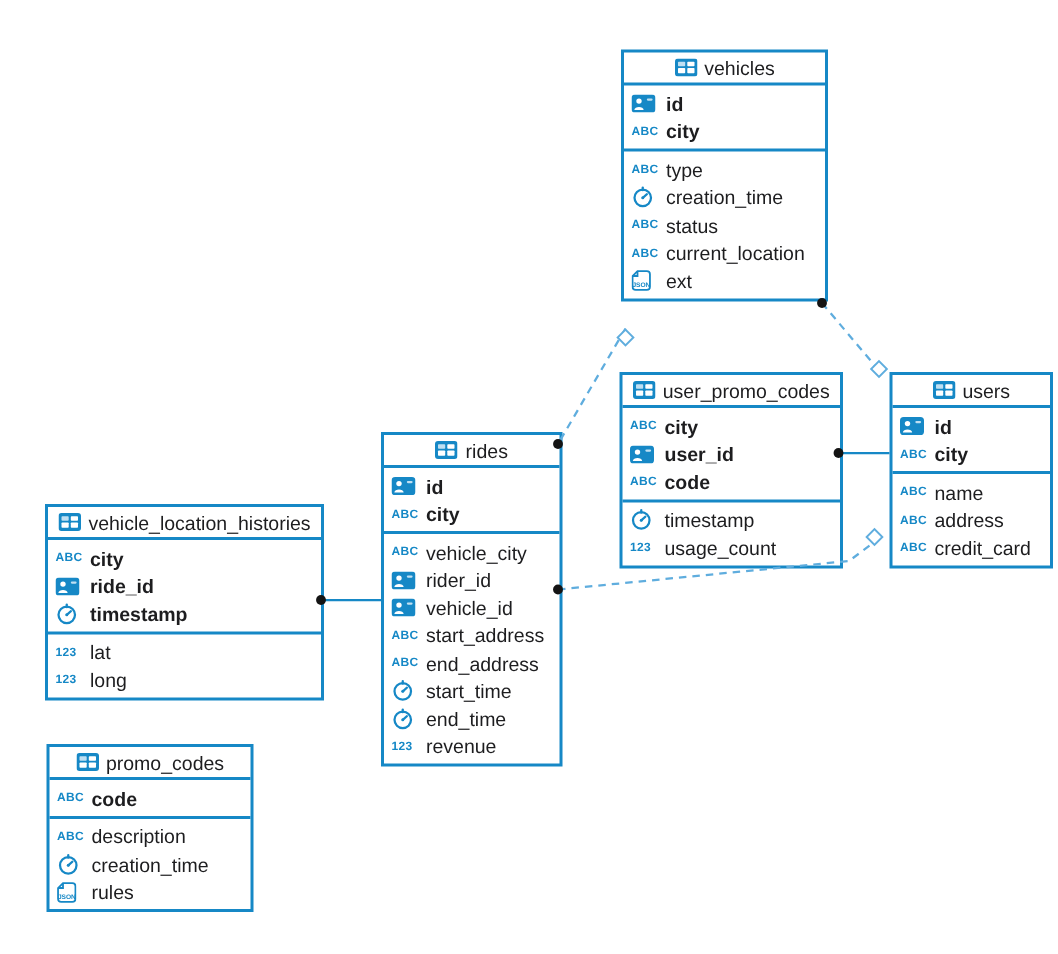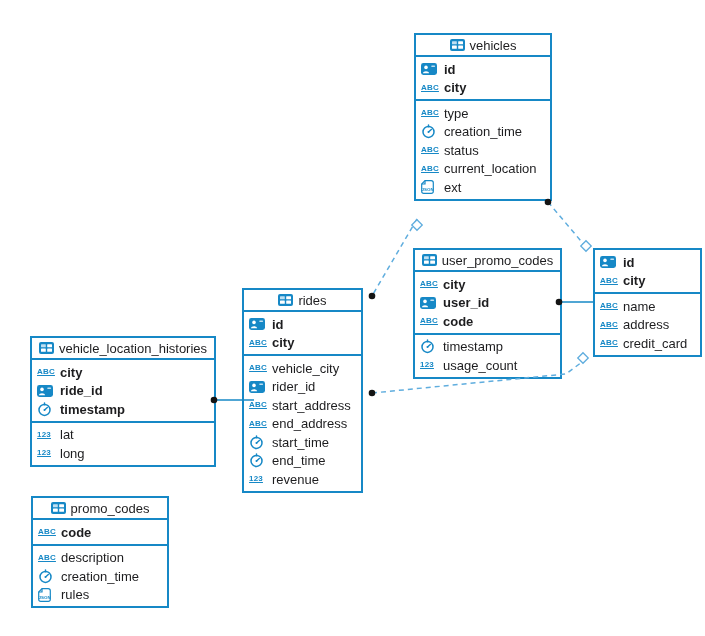--- a/index.html
+++ b/index.html
@@ -17,21 +17,21 @@
   }
   .tname{font-size:13px;white-space:nowrap;}
   .section{padding:3px 0 2px;}
   .section.pk{border-bottom:2px solid var(--blue,#1688c6);}
   .section.pk .cname{font-weight:700;}
   .row{height:18.5px;display:flex;align-items:center;gap:5px;padding:0 5px;}
   .icon{flex:0 0 18px;width:18px;display:flex;align-items:center;justify-content:flex-start;}
   .icon svg{display:block;}
   .tlabel{
     font-size:8px;font-weight:700;color:var(--blue,#1688c6);
-    letter-spacing:.2px;line-height:1;text-decoration:underline;
+    letter-spacing:.2px;line-height:1;
   }
   .cname{white-space:nowrap;}
   #wires{
     position:absolute;left:0;top:0;width:705px;height:636px;
     pointer-events:none;z-index:5;
   }
   .wire{fill:none;stroke-width:1.5px;}
   .wire.dashed{stroke:var(--line,#5fadde);stroke-dasharray:5 4;}
   .wire.solid{stroke:var(--blue,#1688c6);}
 </style>
@@ -165,20 +165,32 @@
         </div>
         <div class="row">
           <span class="icon">
             <span class="tlabel">123</span>
           </span>
           <span class="cname">usage_count</span>
         </div>
       </div>
     </div>
     <div class="table" style="left: 593px; top: 248px; width: 105px;">
+      <div class="thead">
+        <span class="icon" style="flex: 0 0 15px; width: 15px;">
+          <svg width="15" height="12" viewBox="0 0 15 12">
+            <rect x="0" y="0" width="15" height="12" rx="2" fill="#1688c6"></rect>
+            <rect x="2" y="2.2" width="4.8" height="3" rx="0.5" fill="#bfdff2"></rect>
+            <rect x="8.2" y="2.2" width="4.8" height="3" rx="0.5" fill="#ffffff"></rect>
+            <rect x="2" y="6.4" width="4.8" height="3.4" rx="0.5" fill="#ffffff"></rect>
+            <rect x="8.2" y="6.4" width="4.8" height="3.4" rx="0.5" fill="#ffffff"></rect>
+          </svg>
+        </span>
+        <span class="tname">users</span>
+      </div>
       <div class="section pk">
         <div class="row">
           <span class="icon">
             <svg width="16" height="12" viewBox="0 0 16 12">
               <rect width="16" height="12" rx="2.4" fill="#1688c6"></rect>
               <circle cx="5" cy="4.4" r="1.8" fill="#ffffff"></circle>
               <path d="M1.9 10.3 C1.9 7.6 8.1 7.6 8.1 10.3 Z" fill="#ffffff"></path>
               <rect x="10.2" y="2.6" width="3.9" height="1.5" rx="0.75" fill="#bfdff2"></rect>
             </svg>
           </span>
@@ -205,21 +217,21 @@
           <span class="cname">address</span>
         </div>
         <div class="row">
           <span class="icon">
             <span class="tlabel">ABC</span>
           </span>
           <span class="cname">credit_card</span>
         </div>
       </div>
     </div>
-    <div class="table" style="left: 242px; top: 288px; width: 117px;">
+    <div class="table" style="left: 254px; top: 288px; width: 117px;">
       <div class="thead">
         <span class="icon" style="flex: 0 0 15px; width: 15px;">
           <svg width="15" height="12" viewBox="0 0 15 12">
             <rect x="0" y="0" width="15" height="12" rx="2" fill="#1688c6"></rect>
             <rect x="2" y="2.2" width="4.8" height="3" rx="0.5" fill="#bfdff2"></rect>
             <rect x="8.2" y="2.2" width="4.8" height="3" rx="0.5" fill="#ffffff"></rect>
             <rect x="2" y="6.4" width="4.8" height="3.4" rx="0.5" fill="#ffffff"></rect>
             <rect x="8.2" y="6.4" width="4.8" height="3.4" rx="0.5" fill="#ffffff"></rect>
           </svg>
         </span>
@@ -254,20 +266,31 @@
         <div class="row">
           <span class="icon">
             <svg width="16" height="12" viewBox="0 0 16 12">
               <rect width="16" height="12" rx="2.4" fill="#1688c6"></rect>
               <circle cx="5" cy="4.4" r="1.8" fill="#ffffff"></circle>
               <path d="M1.9 10.3 C1.9 7.6 8.1 7.6 8.1 10.3 Z" fill="#ffffff"></path>
               <rect x="10.2" y="2.6" width="3.9" height="1.5" rx="0.75" fill="#bfdff2"></rect>
             </svg>
           </span>
           <span class="cname">rider_id</span>
+        </div>
+        <div class="row">
+          <span class="icon">
+            <svg width="16" height="12" viewBox="0 0 16 12">
+              <rect width="16" height="12" rx="2.4" fill="#1688c6"></rect>
+              <circle cx="5" cy="4.4" r="1.8" fill="#ffffff"></circle>
+              <path d="M1.9 10.3 C1.9 7.6 8.1 7.6 8.1 10.3 Z" fill="#ffffff"></path>
+              <rect x="10.2" y="2.6" width="3.9" height="1.5" rx="0.75" fill="#bfdff2"></rect>
+            </svg>
+          </span>
+          <span class="cname">vehicle_id</span>
         </div>
         <div class="row">
           <span class="icon">
             <span class="tlabel">ABC</span>
           </span>
           <span class="cname">start_address</span>
         </div>
         <div class="row">
           <span class="icon">
             <span class="tlabel">ABC</span>

